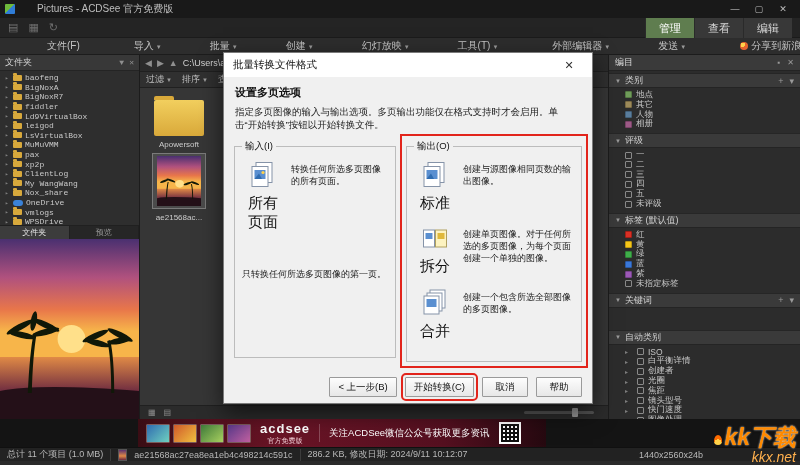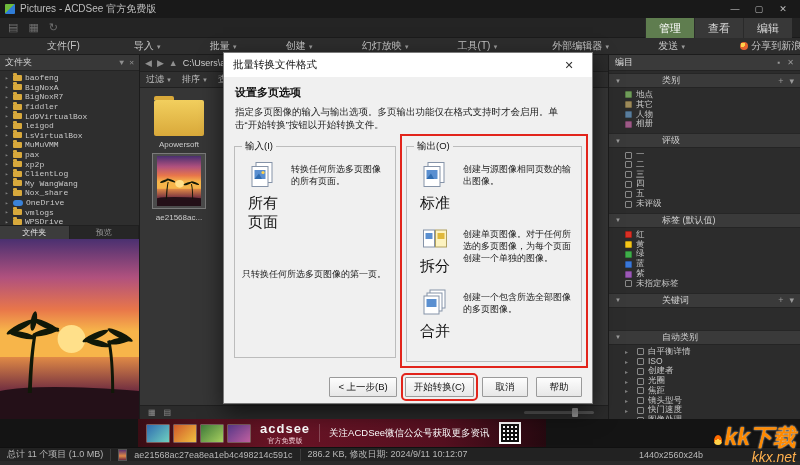--- a/index.html
+++ b/index.html
@@ -1,21 +1,21 @@
 <!DOCTYPE html>
 <html><head>
 <meta charset="utf-8">
 <style>
   *{margin:0;padding:0;box-sizing:border-box;}
   html,body{width:800px;height:465px;overflow:hidden;background:#1a1a1a;
     font-family:"Liberation Sans",sans-serif;}
   .app{position:relative;width:800px;height:465px;background:#2a2a2a;color:#c8c8c8;font-size:11px;}
 
   
-  .titlebar{height:18px;background:#191919;display:flex;align-items:center;padding:0 5px;font-size:10px;color:#bdbdbd;}
+  .titlebar{height:18px;background:#191919;display:flex;align-items:center;padding:0 5px;font-size:10px;color:#bdbdbd;gap:17px;}
   .app-icon{width:10px;height:10px;background:linear-gradient(135deg,#6fba3c 0 50%,#2f7cd6 50%);margin-right:5px;border-radius:1px;}
   .win-controls{margin-left:auto;display:flex;}
   .win-btn{width:24px;text-align:center;color:#bbb;font-size:9px;line-height:18px;}
 
   
   .quickbar{height:20px;background:#242424;display:flex;align-items:center;padding:0 8px;gap:10px;border-bottom:1px solid #1b1b1b;}
   .qicon{color:#6f6f6f;font-size:11px;}
   .mode-tabs{margin-left:auto;display:flex;height:20px;}
   .mode-tab{padding:0 13px;line-height:20px;color:#d8d8d8;font-size:11px;background:#383838;border-left:1px solid #2a2a2a;}
   .mode-tab.active{background:#5f7d4f;color:#fff;}
@@ -61,21 +61,21 @@
   .img-tile{width:54px;padding:2px;background:#4b4b4b;border:1px solid #7a7a7a;display:flex;flex-direction:column;align-items:center;}
   .img-tile svg{width:44px;height:50px;display:block;}
   .browser-bottom{height:14px;background:#2b2b2b;border-top:1px solid #202020;display:flex;align-items:center;padding:0 8px;gap:8px;font-size:8px;color:#8f8f8f;}
   .zoom-slider{margin-left:auto;width:70px;height:3px;background:#555;border-radius:2px;position:relative;margin-right:6px;}
   .zoom-thumb{position:absolute;right:16px;top:-3px;width:6px;height:9px;background:#9a9a9a;border-radius:1px;}
 
   
   .right-panel{width:192px;background:#2c2c2c;border-left:1px solid #1c1c1c;display:flex;flex-direction:column;font-size:9px;overflow:hidden;flex:0 0 auto;}
   .catalog-header{height:16px;background:#3a3a3a;display:flex;align-items:center;padding:0 6px;color:#ddd;border-bottom:1px solid #232323;flex:0 0 auto;}
   .hdr-icons{margin-left:auto;display:flex;gap:7px;color:#9a9a9a;font-size:8px;}
-  .cat-section-hdr{height:15px;background:#3a3a3a;display:flex;align-items:center;padding:0 6px;color:#d2d2d2;border-top:1px solid #262626;border-bottom:1px solid #242424;margin-top:2px;flex:0 0 auto;font-size:9px;gap:37px;}
+  .cat-section-hdr{height:15px;background:#3a3a3a;display:flex;align-items:center;padding:0 6px;color:#d2d2d2;border-top:1px solid #262626;border-bottom:1px solid #242424;margin-top:2px;flex:0 0 auto;font-size:9px;}
   .tri{font-size:6px;color:#9a9a9a;margin-right:4px;}
   .sec-icons{margin-left:auto;display:flex;gap:6px;color:#9a9a9a;font-size:9px;}
   .cat-items{padding:2px 0 2px 16px;flex:0 0 auto;}
   .cat-item{display:flex;align-items:center;height:9.8px;color:#c6c6c6;font-size:8.5px;gap:4px;white-space:nowrap;}
   .sq{width:7px;height:7px;border:1px solid #8a8a8a;background:transparent;flex:0 0 auto;border-radius:1px;}
   .sq.c-place{background:#6f9c5a;border-color:#557a43;}
   .sq.c-other{background:#9c8a5a;border-color:#7a6b43;}
   .sq.c-people{background:#5a7d9c;border-color:#43617a;}
   .sq.c-album{background:#9c5a86;border-color:#7a4368;}
   .sq.red{background:#d93025;border-color:#a32018;}
@@ -487,26 +487,26 @@
       <div class="kw-space"></div>
 
       <div class="cat-section-hdr">
         <span class="tri">▼</span>
         <span>自动类别</span>
       </div>
       <div class="cat-items">
         <div class="cat-item">
             <span class="tw">▸</span>
             <span class="sq"></span>
+            <span>ISO</span>
+          </div>
+        <div class="cat-item">
+            <span class="tw">▸</span>
+            <span class="sq"></span>
             <span>白平衡详情</span>
-          </div>
-        <div class="cat-item">
-            <span class="tw">▸</span>
-            <span class="sq"></span>
-            <span>ISO</span>
           </div>
         <div class="cat-item">
             <span class="tw">▸</span>
             <span class="sq"></span>
             <span>创建者</span>
           </div>
         <div class="cat-item">
             <span class="tw">▸</span>
             <span class="sq"></span>
             <span>光圈</span>

